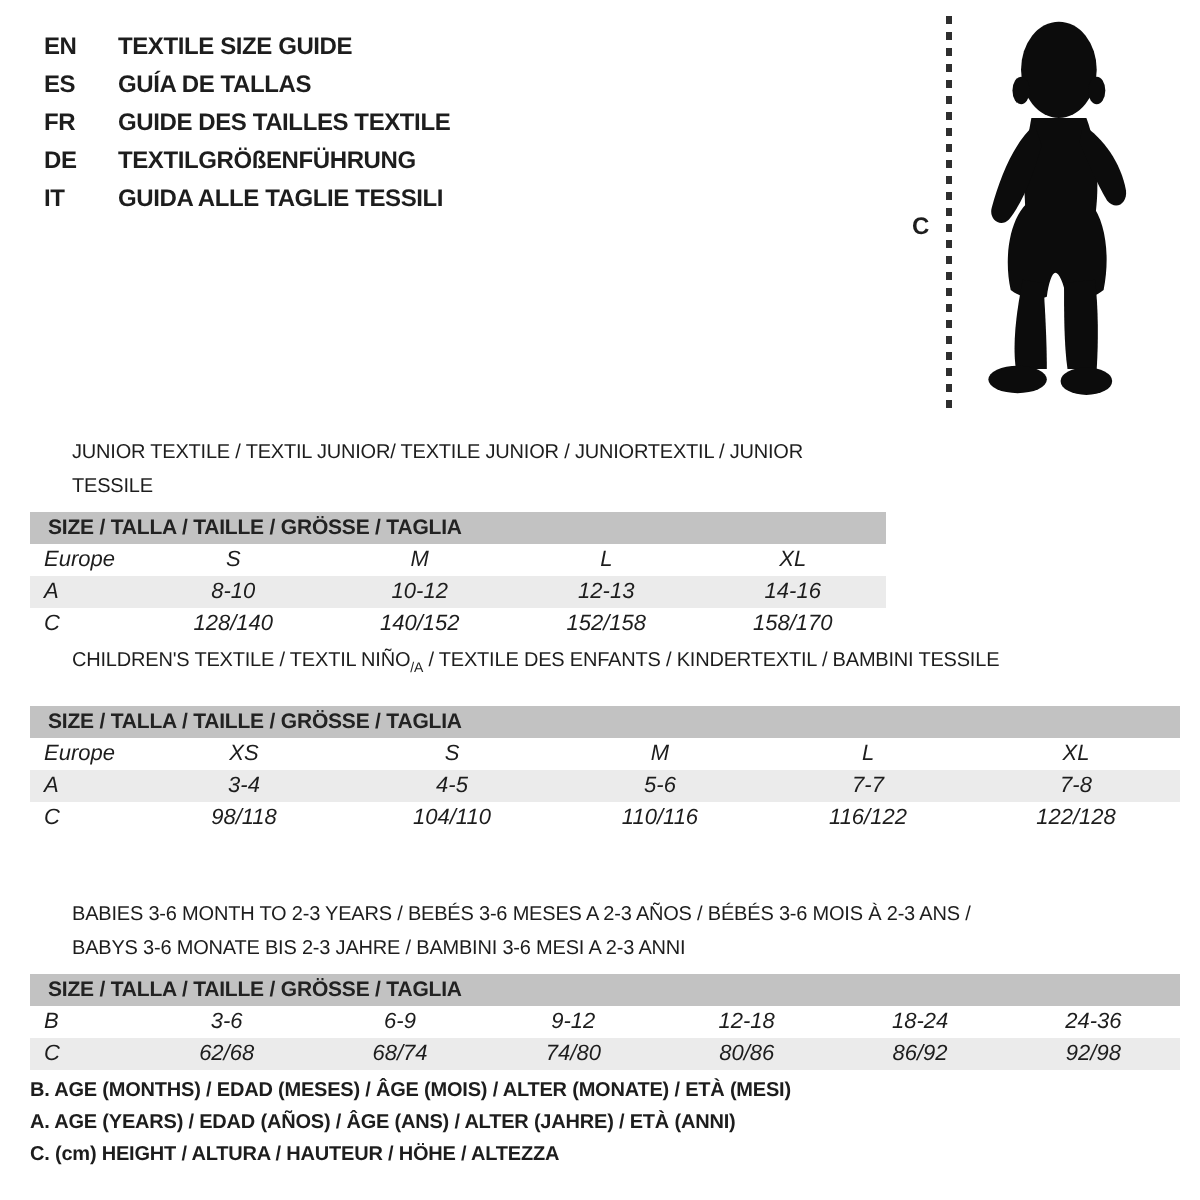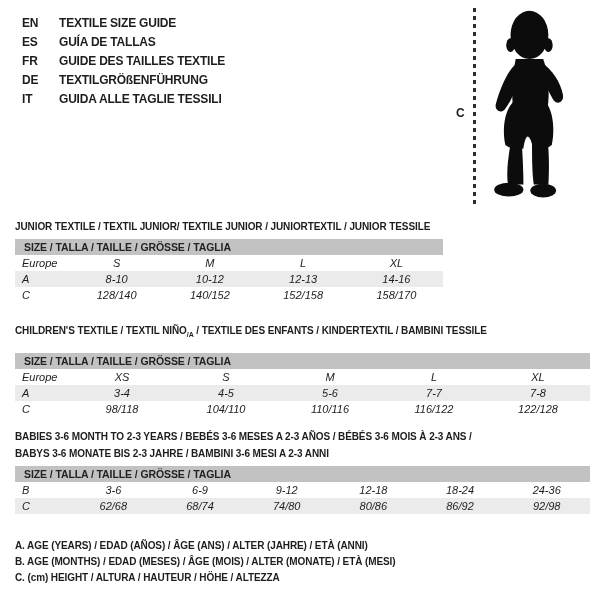--- a/index.html
+++ b/index.html
@@ -20,22 +20,22 @@
   .figure{position:absolute;left:452px;top:6px;width:130px;height:206px;}
   .fig-label{position:absolute;left:4px;top:100px;font-size:12px;font-weight:700;}
   .dashed-line{position:absolute;left:21px;top:2px;width:3px;height:200px;
     background:repeating-linear-gradient(to bottom,#2e2e2e 0 4px,transparent 4px 8px);}
   .fig-svg{position:absolute;left:31px;top:2px;width:86px;height:200px;}
 
   
   .section{position:absolute;left:15px;}
   .sec-1{top:218px;width:428px;}
   .sec-2{top:322px;width:575px;}
-  .sec-3{top:428px;width:575px;}
-  .sec-title{font-size:10px;font-weight:700;letter-spacing:-0.1px;line-height:17px;}
+  .sec-3{top:449px;width:575px;}
+  .sec-title{font-size:10px;font-weight:400;letter-spacing:-0.1px;line-height:17px;margin-left:21px;}
   .sec-title .sub{font-size:7px;vertical-align:sub;}
   .sec-1 .sec-title{margin-bottom:4px;}
   .sec-2 .sec-title{margin-bottom:10px;}
   .sec-3 .sec-title{margin-bottom:4px;}
 
   .size-table{width:100%;}
   .thead{height:16px;line-height:16px;background:var(--bar);font-size:10.5px;font-weight:700;
     padding-left:9px;letter-spacing:-0.1px;color:#222;}
   .trow{display:flex;height:16px;line-height:16px;font-size:11px;font-style:italic;}
   .trow.striped{background:var(--stripe);}
@@ -177,18 +177,18 @@
           <span class="tcell">68/74</span>
           <span class="tcell">74/80</span>
           <span class="tcell">80/86</span>
           <span class="tcell">86/92</span>
           <span class="tcell">92/98</span>
         </div>
       </div>
     </div>
 
   <div class="notes" id="notes">
+      <div class="note-line">B. AGE (MONTHS) / EDAD (MESES) / ÂGE (MOIS) / ALTER (MONATE) / ETÀ (MESI)</div>
       <div class="note-line">A. AGE (YEARS) / EDAD (AÑOS) / ÂGE (ANS) / ALTER (JAHRE) / ETÀ (ANNI)</div>
-      <div class="note-line">B. AGE (MONTHS) / EDAD (MESES) / ÂGE (MOIS) / ALTER (MONATE) / ETÀ (MESI)</div>
       <div class="note-line">C. (cm) HEIGHT / ALTURA / HAUTEUR / HÖHE / ALTEZZA</div>
     </div>
 
 </div>
 
 </body></html>

